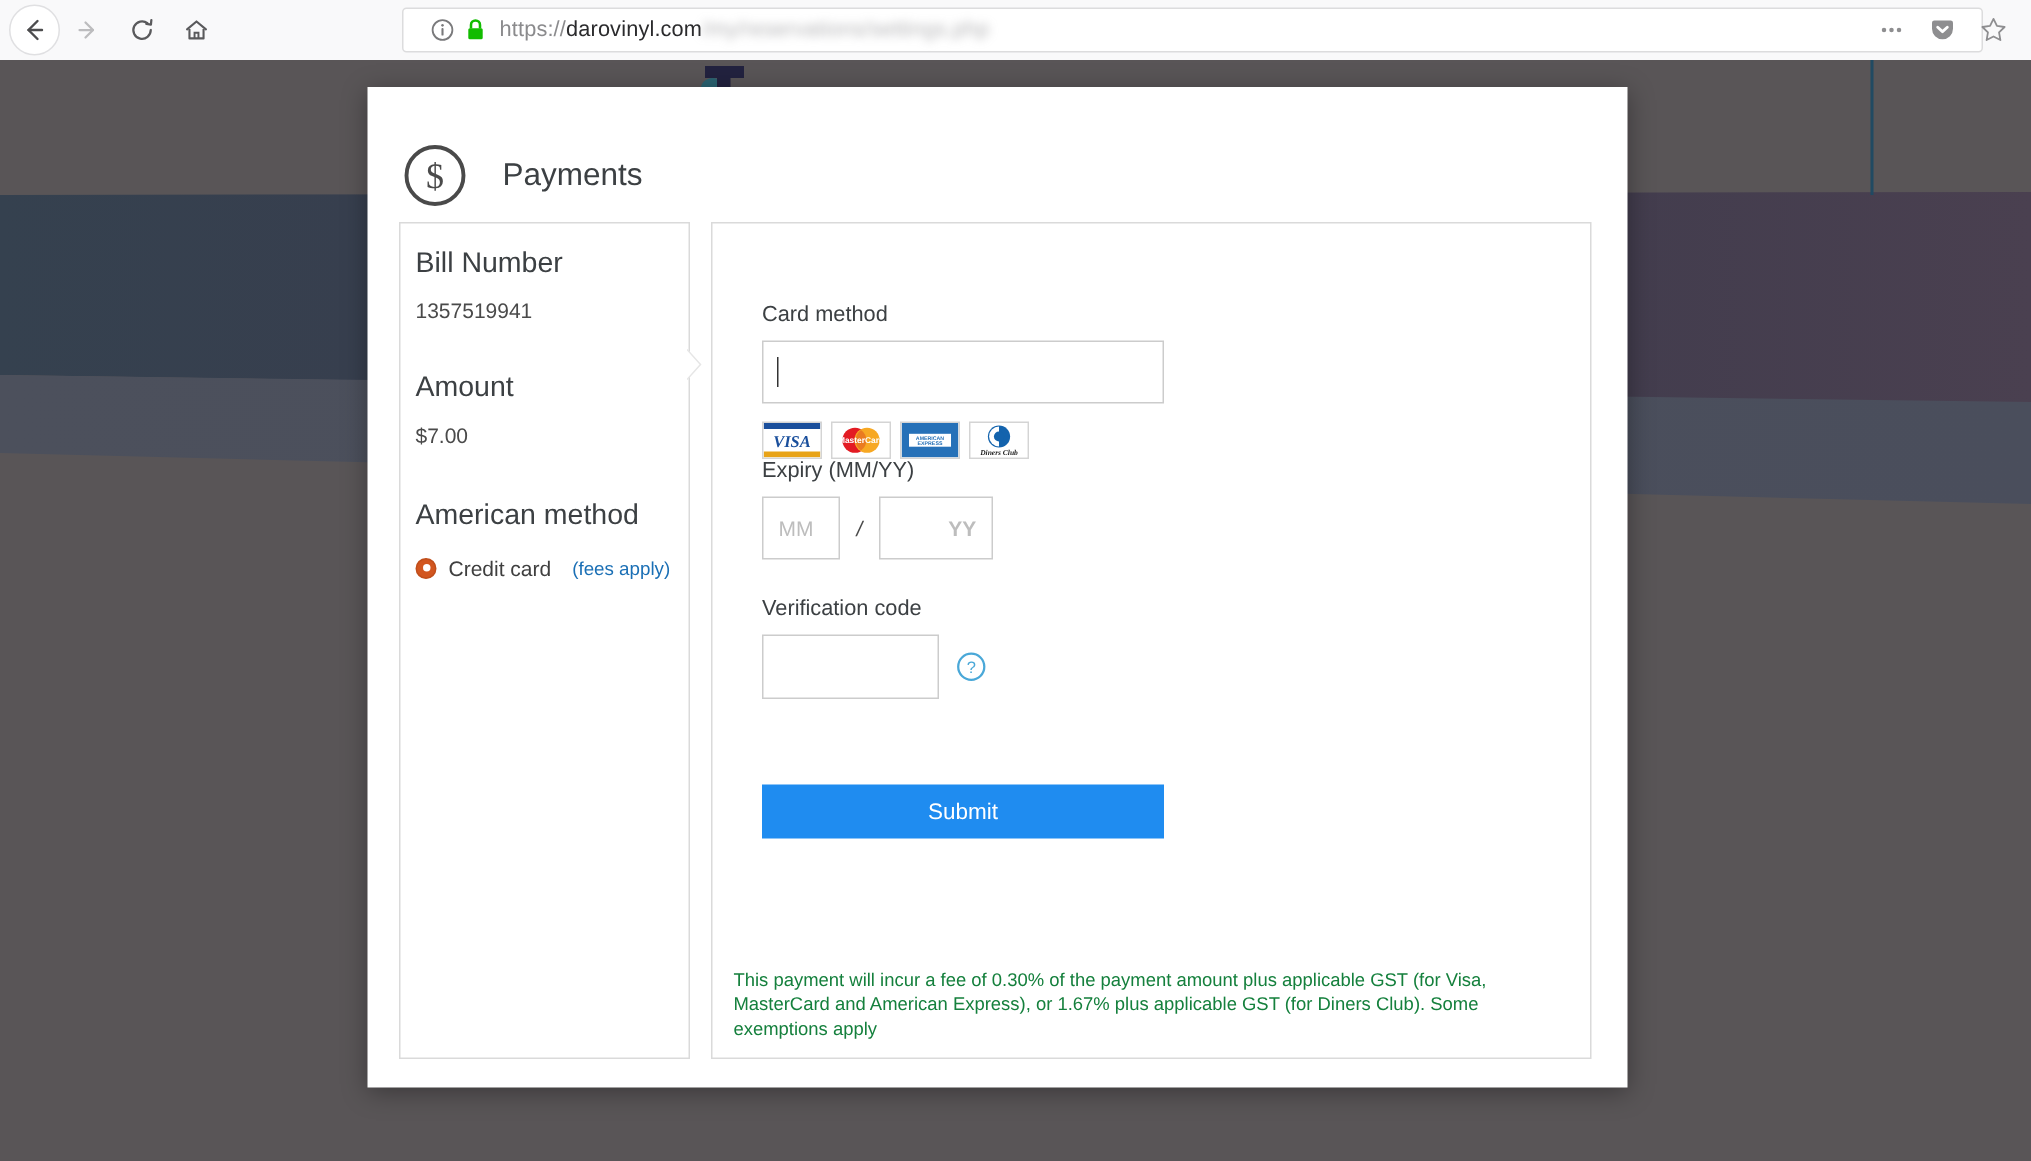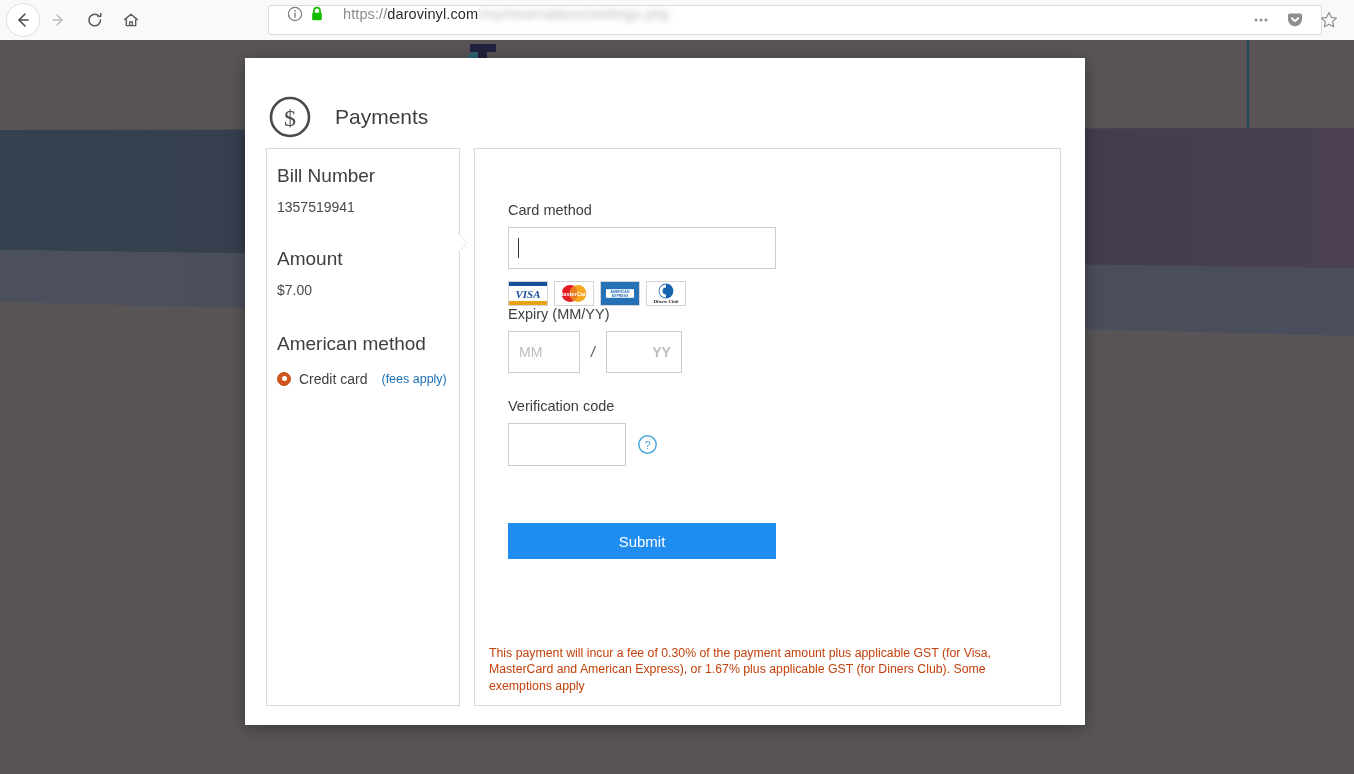--- a/index.html
+++ b/index.html
@@ -32,25 +32,24 @@
   .nav-btn.circled { border: 1px solid #e0e0e2; background: #fff; }
   .nav-btn svg { display: block; }
 
   .urlbar {
     flex: 1;
     margin: 0 10px 0 118px;
     height: 30px;
     background: #ffffff;
     border: 1px solid #dcdcdd;
     border-radius: 3px;
-    display: flex; align-items: flex-start;
+    display: flex; align-items: center;
     padding: 0 8px;
     position: relative;
     max-width: 1054px;
-    gap: 10px;
   }
   .urlbar-icons { display: flex; align-items: center; gap: 7px; margin-left: 10px; }
   .info-icon { display: block; }
   .lock-icon { display: block; }
   .url-text {
     margin-left: 9px;
     font-size: 14.5px;
     color: #4d4d4f;
     letter-spacing: 0.1px;
     white-space: nowrap;
@@ -215,21 +214,21 @@
     width: 40px; height: 25px;
     border: 1px solid #d4d4d4;
     background: #fff;
     display: flex; align-items: center; justify-content: center;
     overflow: hidden;
   }
   .card-logo svg { display: block; }
 
   .expiry-block { }
   .expiry-row { display: flex; align-items: center; }
-  .mm-input { width: 72px; text-align: left; }
+  .mm-input { width: 52px; text-align: left; }
   .yy-input { width: 76px; text-align: right; font-weight: bold; }
   .slash { margin: 0 11px; font-size: 14px; color: #4a4a4a; font-style: italic; }
 
   .cvv-block { margin-top: 25px; }
   .cvv-row { display: flex; align-items: center; }
   .cvv-input { width: 118px; height: 43px; }
   .help-icon { margin-left: 11px; display: block; cursor: pointer; }
 
   .submit-btn {
     margin-top: 57px;
@@ -241,21 +240,21 @@
     font-family: "Liberation Sans", sans-serif;
     cursor: pointer;
   }
 
   .disclaimer {
     position: absolute;
     left: 8px; right: 8px;
     bottom: 11px;
     font-size: 12.3px;
     line-height: 16.5px;
-    color: #c2410c;
+    color: #15803d;
     padding: 0 6px;
   }
 </style>
 </head>
 <body>
 
 <div class="browser-chrome">
   <div class="nav-buttons">
     <div class="nav-btn circled">
       <svg width="20" height="20" viewBox="0 0 20 20">

